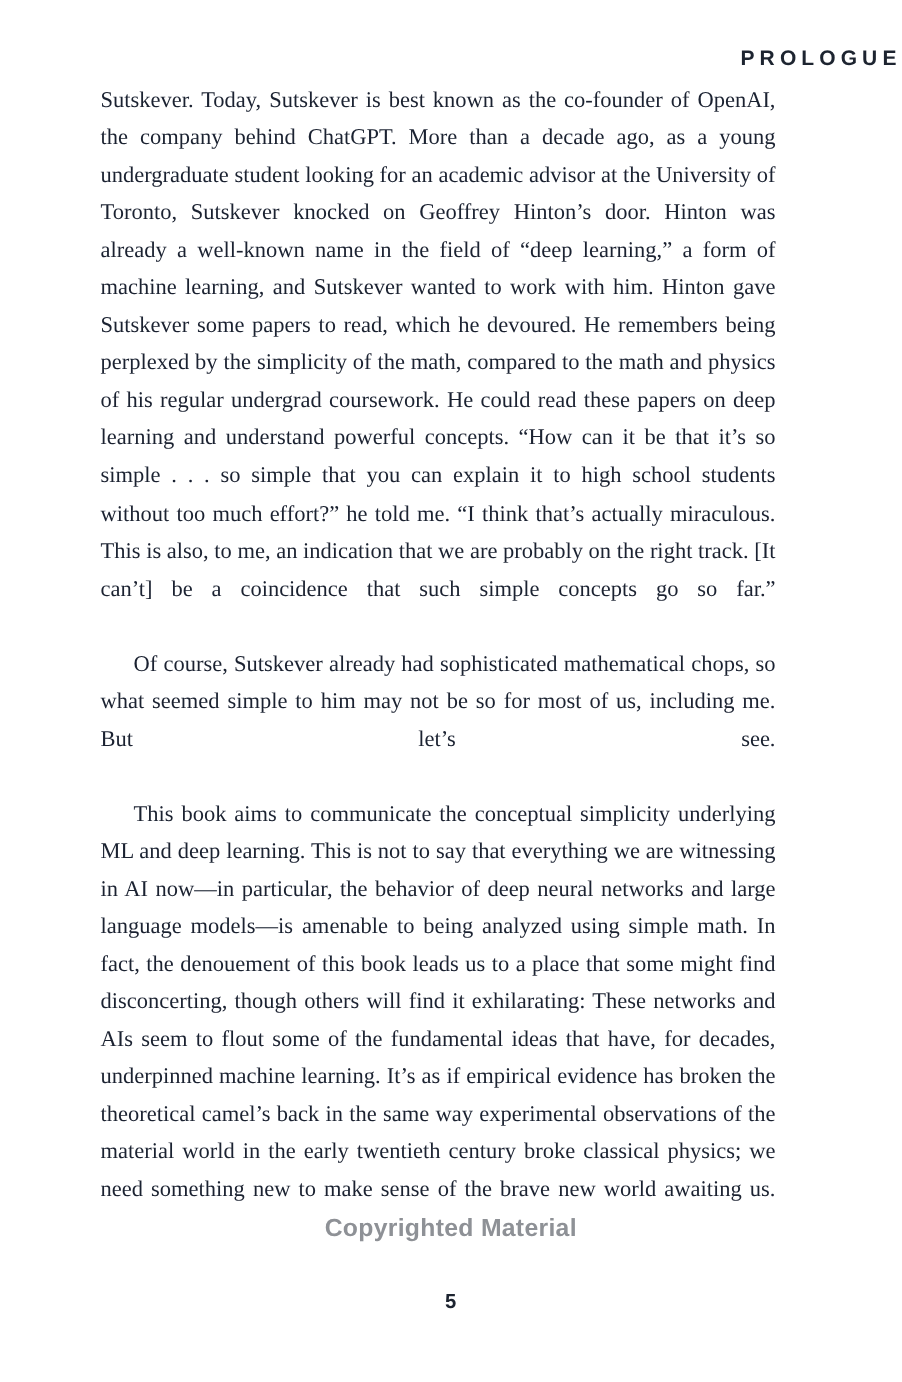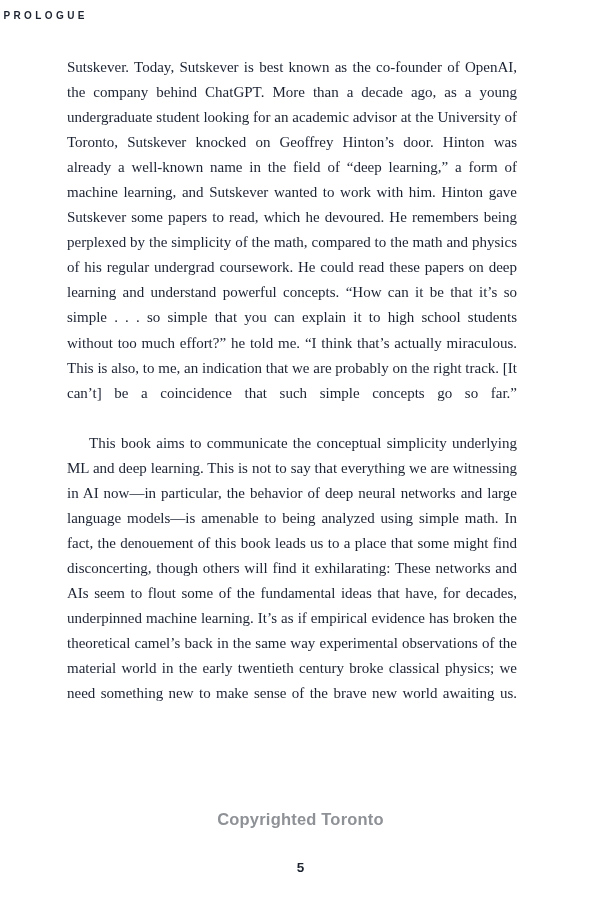--- a/index.html
+++ b/index.html
@@ -17,26 +17,26 @@
   .page {
     position: relative;
     width: 601px;
     height: 921px;
     box-sizing: border-box;
   }
 
   
   .running-head {
     position: absolute;
-    top: 10px;
+    top: 30px;
     left: 0;
     width: 601px;
-    text-align: left;
+    text-align: right;
     font-family: "Liberation Sans", "DejaVu Sans", sans-serif;
-    font-size: 10px;
+    font-size: 14px;
     font-weight: 600;
     letter-spacing: 3.4px;
     text-indent: 3.4px;
     color: #1d2430;
   }
 
   
   .text-column {
     position: absolute;
     top: 55px;
@@ -96,20 +96,21 @@
 </style>
 </head>
 <body>
 
 <div class="page">
 
   <div class="running-head">PROLOGUE</div>
 
   <div class="text-column">
     <p class="body-par">Sutskever. Today, Sutskever is best known as the co-founder of OpenAI, the company behind ChatGPT. More than a decade ago, as a young undergraduate student looking for an academic advisor at the University of Toronto, Sutskever knocked on Geoffrey Hinton’s door. Hinton was already a well-known name in the field of “deep learning,” a form of machine learning, and Sutskever wanted to work with him. Hinton gave Sutskever some papers to read, which he devoured. He remembers being perplexed by the simplicity of the math, compared to the math and physics of his regular undergrad coursework. He could read these papers on deep learning and understand powerful concepts. “How can it be that it’s so simple . . . so simple that you can explain it to high school students without too much effort?” he told me. “I think that’s actually miraculous. This is also, to me, an indication that we are probably on the right track. [It can’t] be a coincidence that such simple concepts go so far.”</p>
+    <p class="body-par indented">Of course, Sutskever already had sophisticated mathematical chops, so what seemed simple to him may not be so for most of us, including me. But let’s see.</p>
     <p class="body-par indented">This book aims to communicate the conceptual simplicity underlying ML and deep learning. This is not to say that everything we are witnessing in AI now—in particular, the behavior of deep neural networks and large language models—is amenable to being analyzed using simple math. In fact, the denouement of this book leads us to a place that some might find disconcerting, though others will find it exhilarating: These networks and AIs seem to flout some of the fundamental ideas that have, for decades, underpinned machine learning. It’s as if empirical evidence has broken the theoretical camel’s back in the same way experimental observations of the material world in the early twentieth century broke classical physics; we need something new to make sense of the brave new world awaiting us.</p>
   </div>
 
-  <div class="copyright-watermark">Copyrighted Toronto</div>
+  <div class="copyright-watermark">Copyrighted Material</div>
 
   <div class="folio">5</div>
 
 </div>
 
 </body></html>

